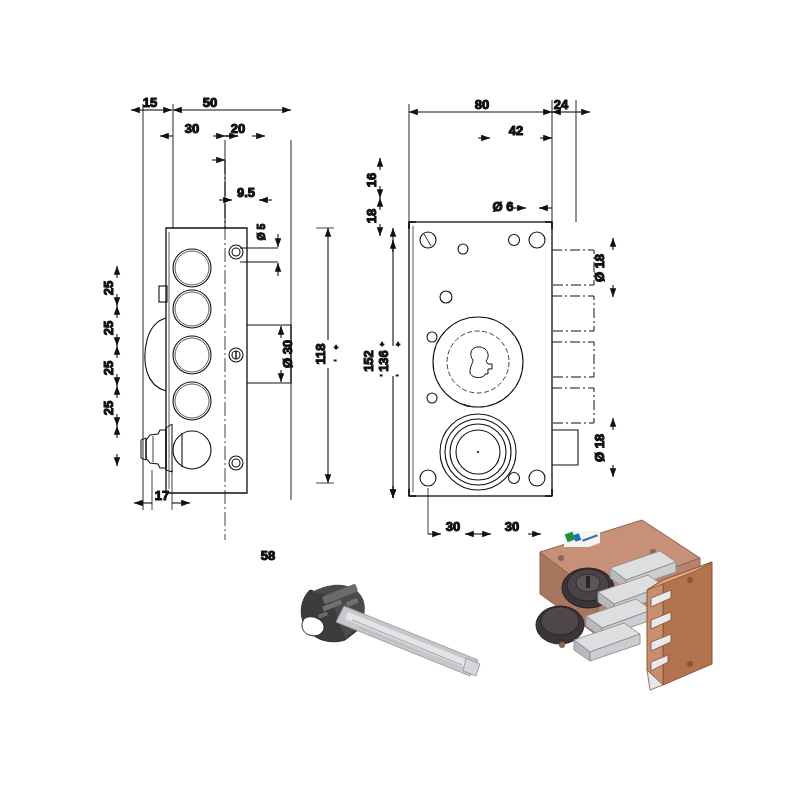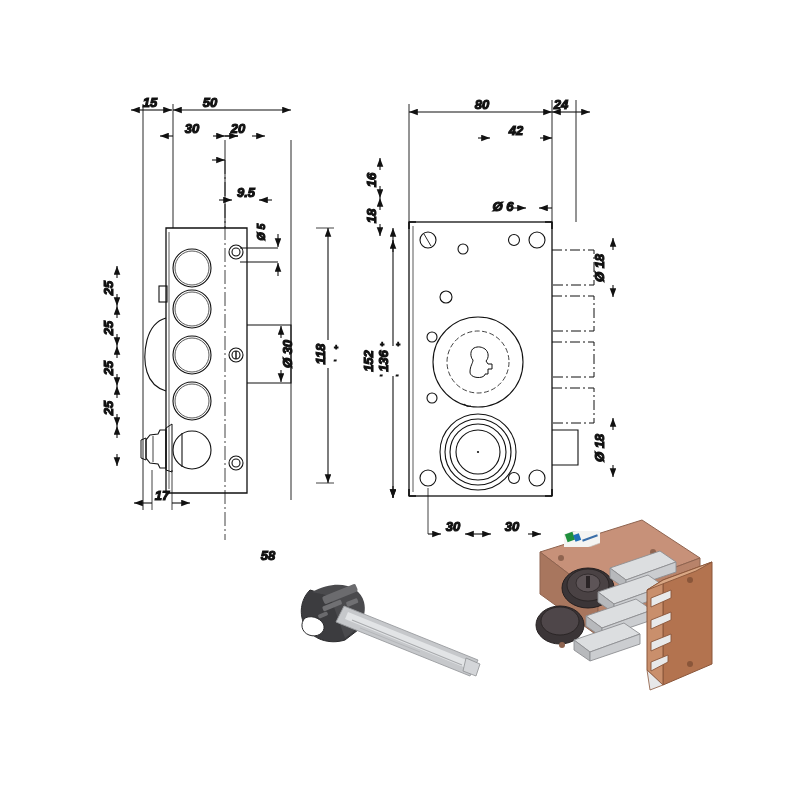--- a/index.html
+++ b/index.html
@@ -1,17 +1,17 @@
 <!DOCTYPE html>
 <html><head>
 <meta charset="utf-8">
 <style>
   html,body{margin:0;padding:0;background:#ffffff;}
   body{width:800px;height:800px;font-family:"Liberation Sans",sans-serif;overflow:hidden;}
-  #stage{position:relative;width:800px;height:684px;background:#a21caf;font-style:italic;}
+  #stage{position:relative;width:800px;height:684px;background:#a21caf;}
   svg{display:block;}
   .dim{font-family:"Liberation Sans",sans-serif;font-size:13px;fill:#111;font-weight:600;}
   .dim-s{font-family:"Liberation Sans",sans-serif;font-size:10.5px;fill:#111;font-weight:600;}
   .tol{font-family:"Liberation Sans",sans-serif;font-size:7px;fill:#111;font-weight:600;}
 </style>
 </head>
 <body>
 
 <div id="stage">
 <svg width="800" height="800" viewBox="0 0 800 800">

